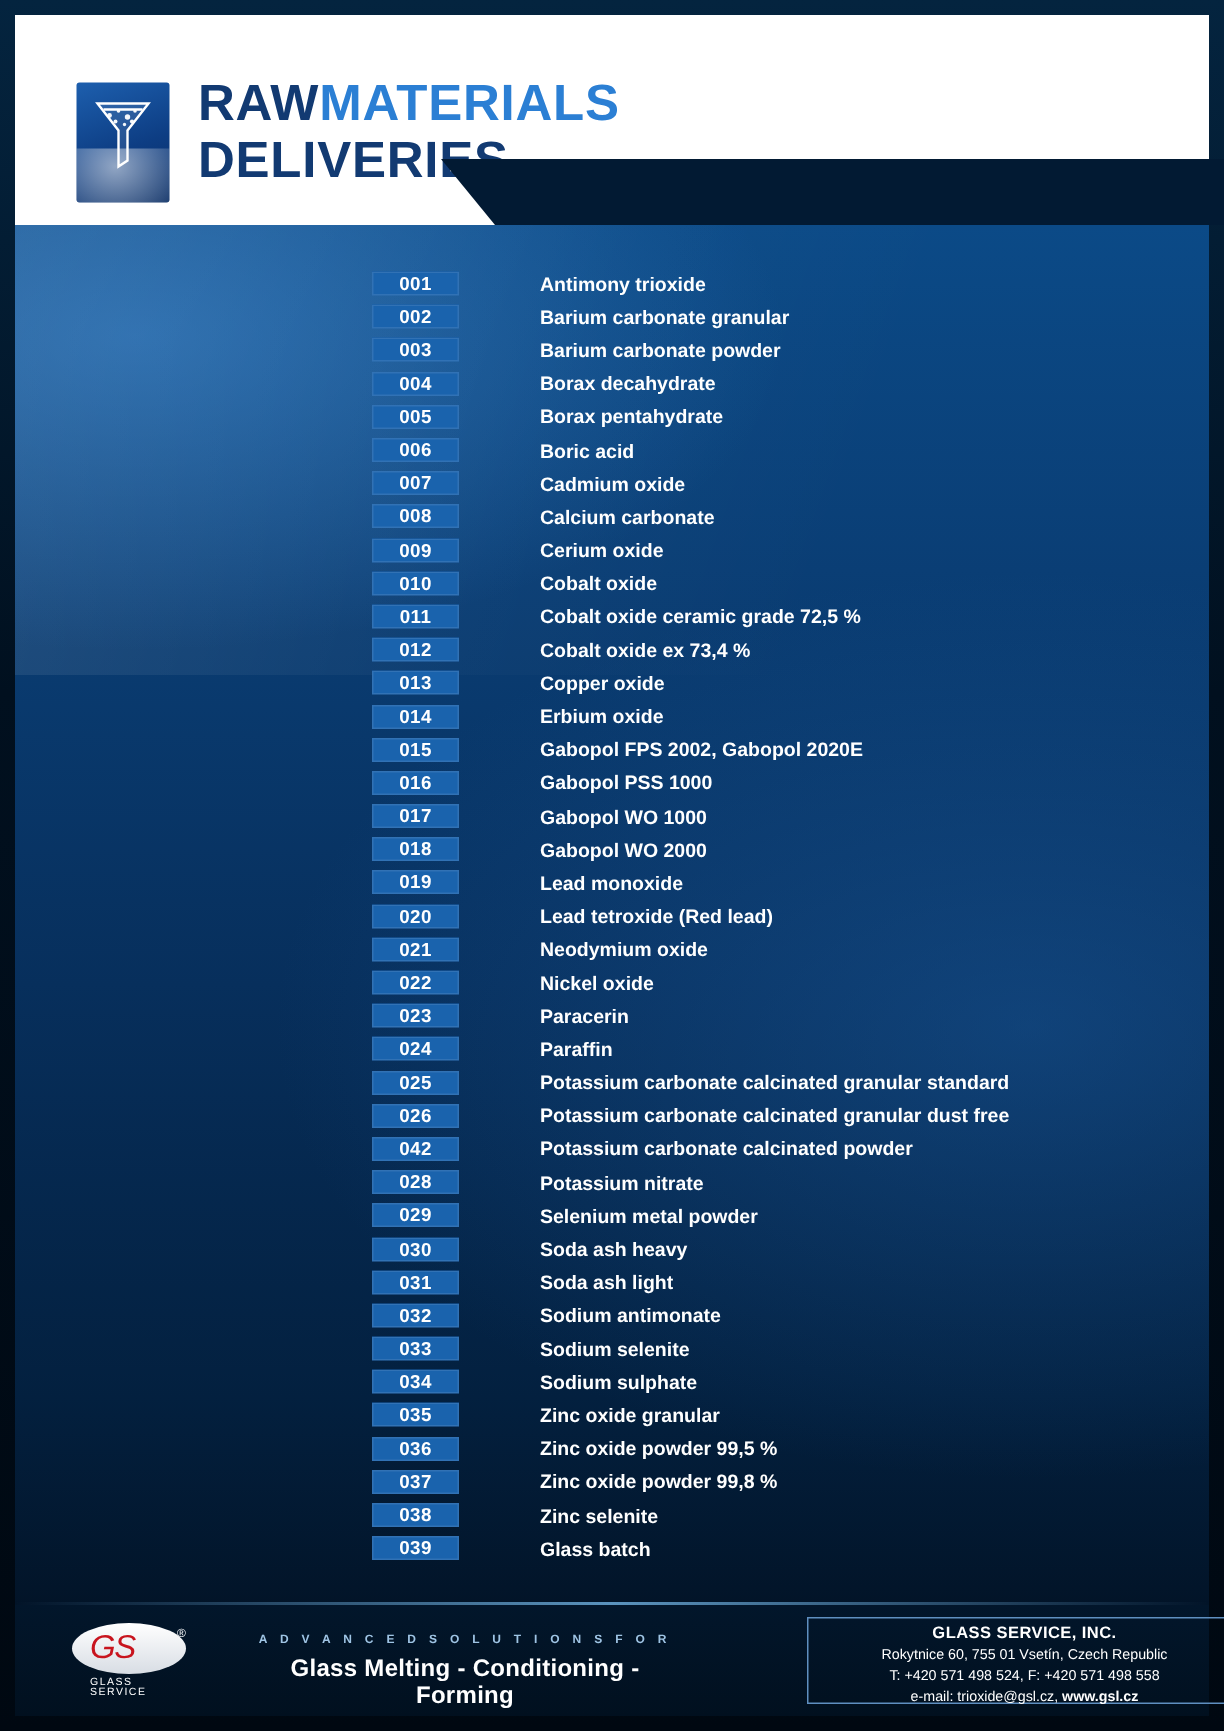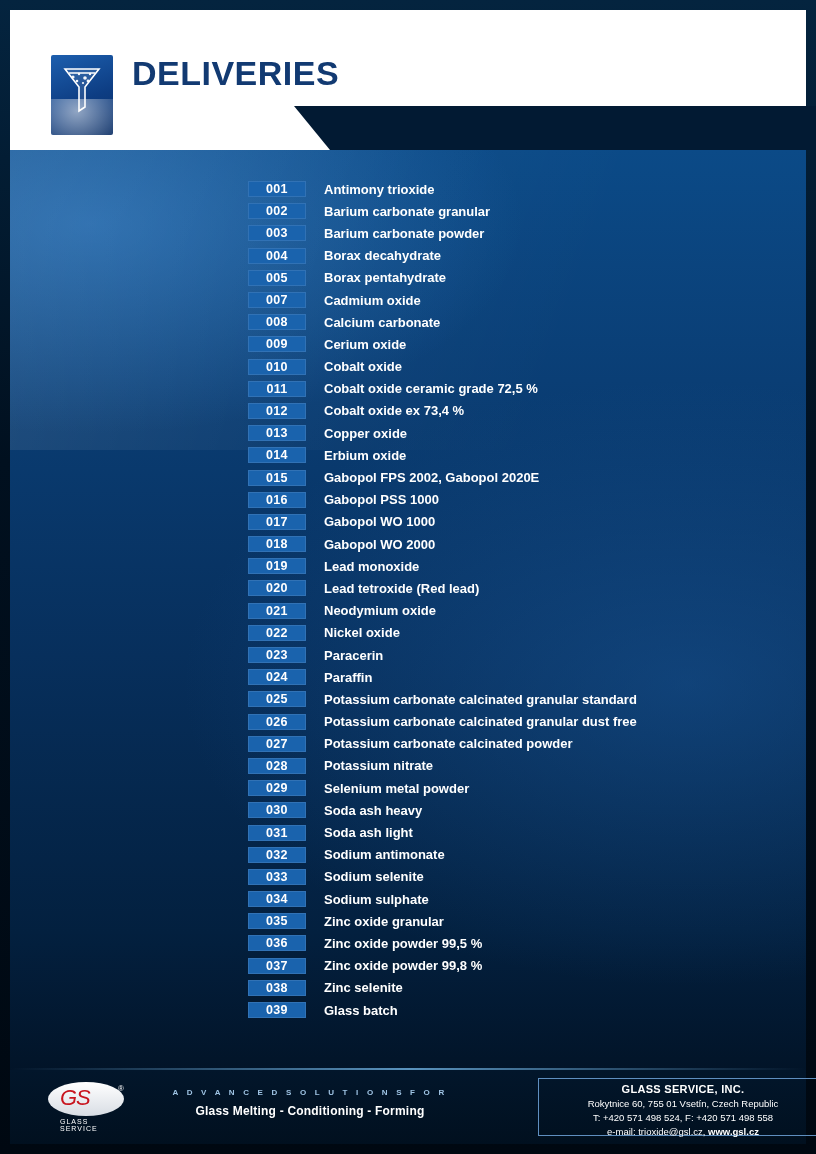--- a/index.html
+++ b/index.html
@@ -109,20 +109,21 @@
   
   .list {
     position: absolute;
     left: 238px; top: 28px;
     width: 540px;
   }
   .row {
     display: flex;
     align-items: center;
     height: 22.2px;
+    gap: 36px;
   }
   .code {
     width: 58px;
     height: 16px;
     line-height: 16px;
     background: #1a63ad;
     color: #ffffff;
     font-size: 12.5px;
     font-weight: bold;
     text-align: center;
@@ -192,21 +193,21 @@
   }
   .tagline .t1 {
     color: #9fc4e4;
     font-size: 8px;
     font-weight: bold;
     letter-spacing: 3.2px;
   }
   .tagline .t2 {
     margin-top: 7px;
     color: #ffffff;
-    font-size: 12px;
+    font-size: 16px;
     font-weight: bold;
     letter-spacing: 0.2px;
   }
   .contact-box {
     position: absolute;
     left: 528px; top: 8px;
     width: 290px; height: 58px;
     border: 1px solid #5f8fc0;
     color: #ffffff;
     text-align: center;
@@ -246,20 +247,23 @@
             <circle cx="18" cy="18" r="1.3"></circle>
             <circle cx="24" cy="20" r="1.1"></circle>
             <circle cx="29" cy="18" r="1.4"></circle>
           </g>
         </svg>
       </span>
       <div class="glow"></div>
     </div>
 
     <div class="brand">
+      <div class="l1">
+        <span>RAW</span><span class="accent">MATERIALS</span>
+      </div>
       <div class="l2">DELIVERIES</div>
     </div>
   </div>
 
   <div class="ribbon">
     <div class="notch"></div>
     <div class="label">PRODUCT LIST</div>
   </div>
 
   <div class="body-panel">
@@ -279,20 +283,24 @@
         </div>
         <div class="row">
           <div class="code">004</div>
           <div class="name">Borax decahydrate</div>
         </div>
         <div class="row">
           <div class="code">005</div>
           <div class="name">Borax pentahydrate</div>
         </div>
         <div class="row">
+          <div class="code">006</div>
+          <div class="name">Boric acid</div>
+        </div>
+        <div class="row">
           <div class="code">007</div>
           <div class="name">Cadmium oxide</div>
         </div>
         <div class="row">
           <div class="code">008</div>
           <div class="name">Calcium carbonate</div>
         </div>
         <div class="row">
           <div class="code">009</div>
           <div class="name">Cerium oxide</div>
@@ -359,21 +367,21 @@
         </div>
         <div class="row">
           <div class="code">025</div>
           <div class="name">Potassium carbonate calcinated granular standard</div>
         </div>
         <div class="row">
           <div class="code">026</div>
           <div class="name">Potassium carbonate calcinated granular dust free</div>
         </div>
         <div class="row">
-          <div class="code">027</div>
+          <div class="code">042</div>
           <div class="name">Potassium carbonate calcinated powder</div>
         </div>
         <div class="row">
           <div class="code">028</div>
           <div class="name">Potassium nitrate</div>
         </div>
         <div class="row">
           <div class="code">029</div>
           <div class="name">Selenium metal powder</div>
         </div>

